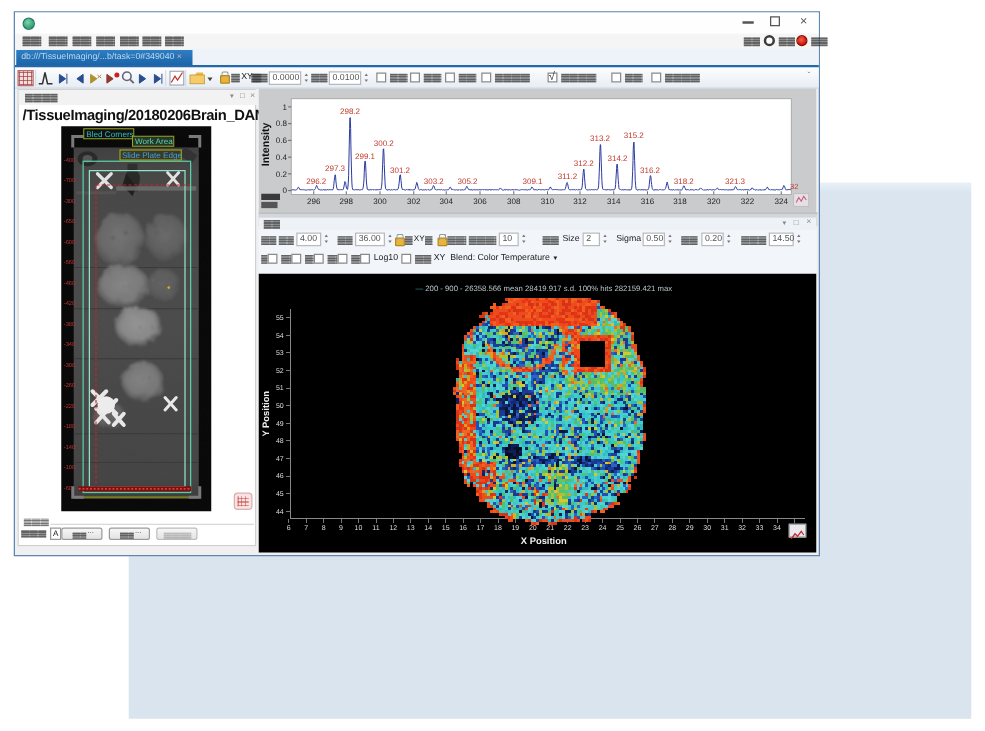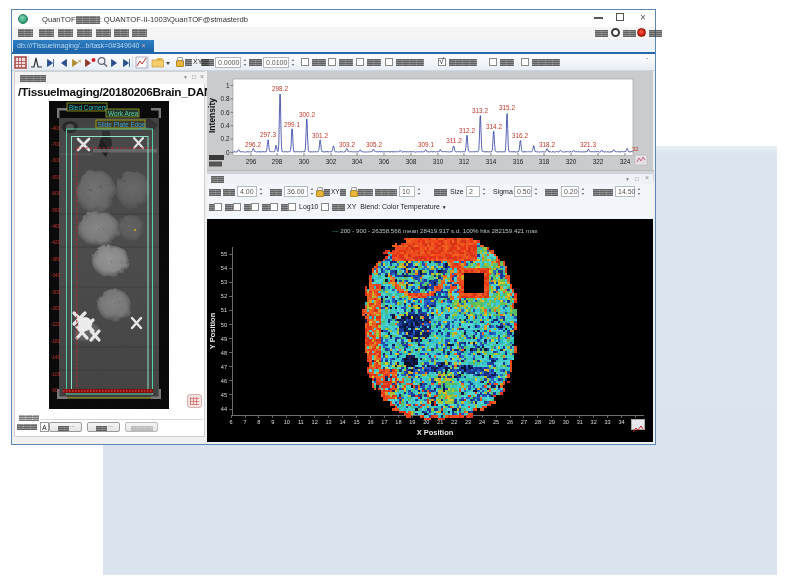--- a/index.html
+++ b/index.html
@@ -19,21 +19,20 @@
 .lock:after{content:"";position:absolute;left:2px;top:0;width:4px;height:4px;border:1px solid #9a9a9a;border-bottom:none;border-radius:2px 2px 0 0}
 </style></head>
 <body>
 
 <div class="abs" style="left:103px;top:146px;width:674px;height:429px;background:linear-gradient(#e9f1f7,#dae5ef 8px,#d9e4ee)"></div>
 
 <div class="abs" style="left:11px;top:9px;width:645px;height:436px;background:#f0f0f0;border:1px solid #5d87b5">
 
   <div class="abs" style="left:0;top:0;width:643px;height:17px;background:#fefefe">
     <div class="abs" style="left:6px;top:3.5px;width:10px;height:10px;border-radius:50%;background:radial-gradient(circle at 40% 35%,#7fd4b0,#2f9e74 70%);border:1px solid #23795a"></div>
-    <div class="abs" style="left:30px;top:4.5px;font-size:7.6px;color:#333;white-space:nowrap">QuanTOF<span class="cjk" style="width:24px"></span>: QUANTOF-II-1003\QuanTOF@stmasterdb</div>
     <div class="abs" style="left:582px;top:7px;width:9px;height:1.5px;background:#555"></div>
     <div class="abs" style="left:604px;top:3px;width:8px;height:8px;border:1.2px solid #555"></div>
     <div class="abs" style="left:628px;top:2px;font-size:10px;color:#555">×</div>
   </div>
 
   <div class="abs" style="left:0;top:17px;width:643px;height:12px;background:#f5f5f5">
     <span class="cjk" style="position:absolute;left:6px;top:2px;width:15px"></span>
     <span class="cjk" style="position:absolute;left:27px;top:2px;width:15px"></span>
     <span class="cjk" style="position:absolute;left:46px;top:2px;width:15px"></span>
     <span class="cjk" style="position:absolute;left:65px;top:2px;width:15px"></span>

